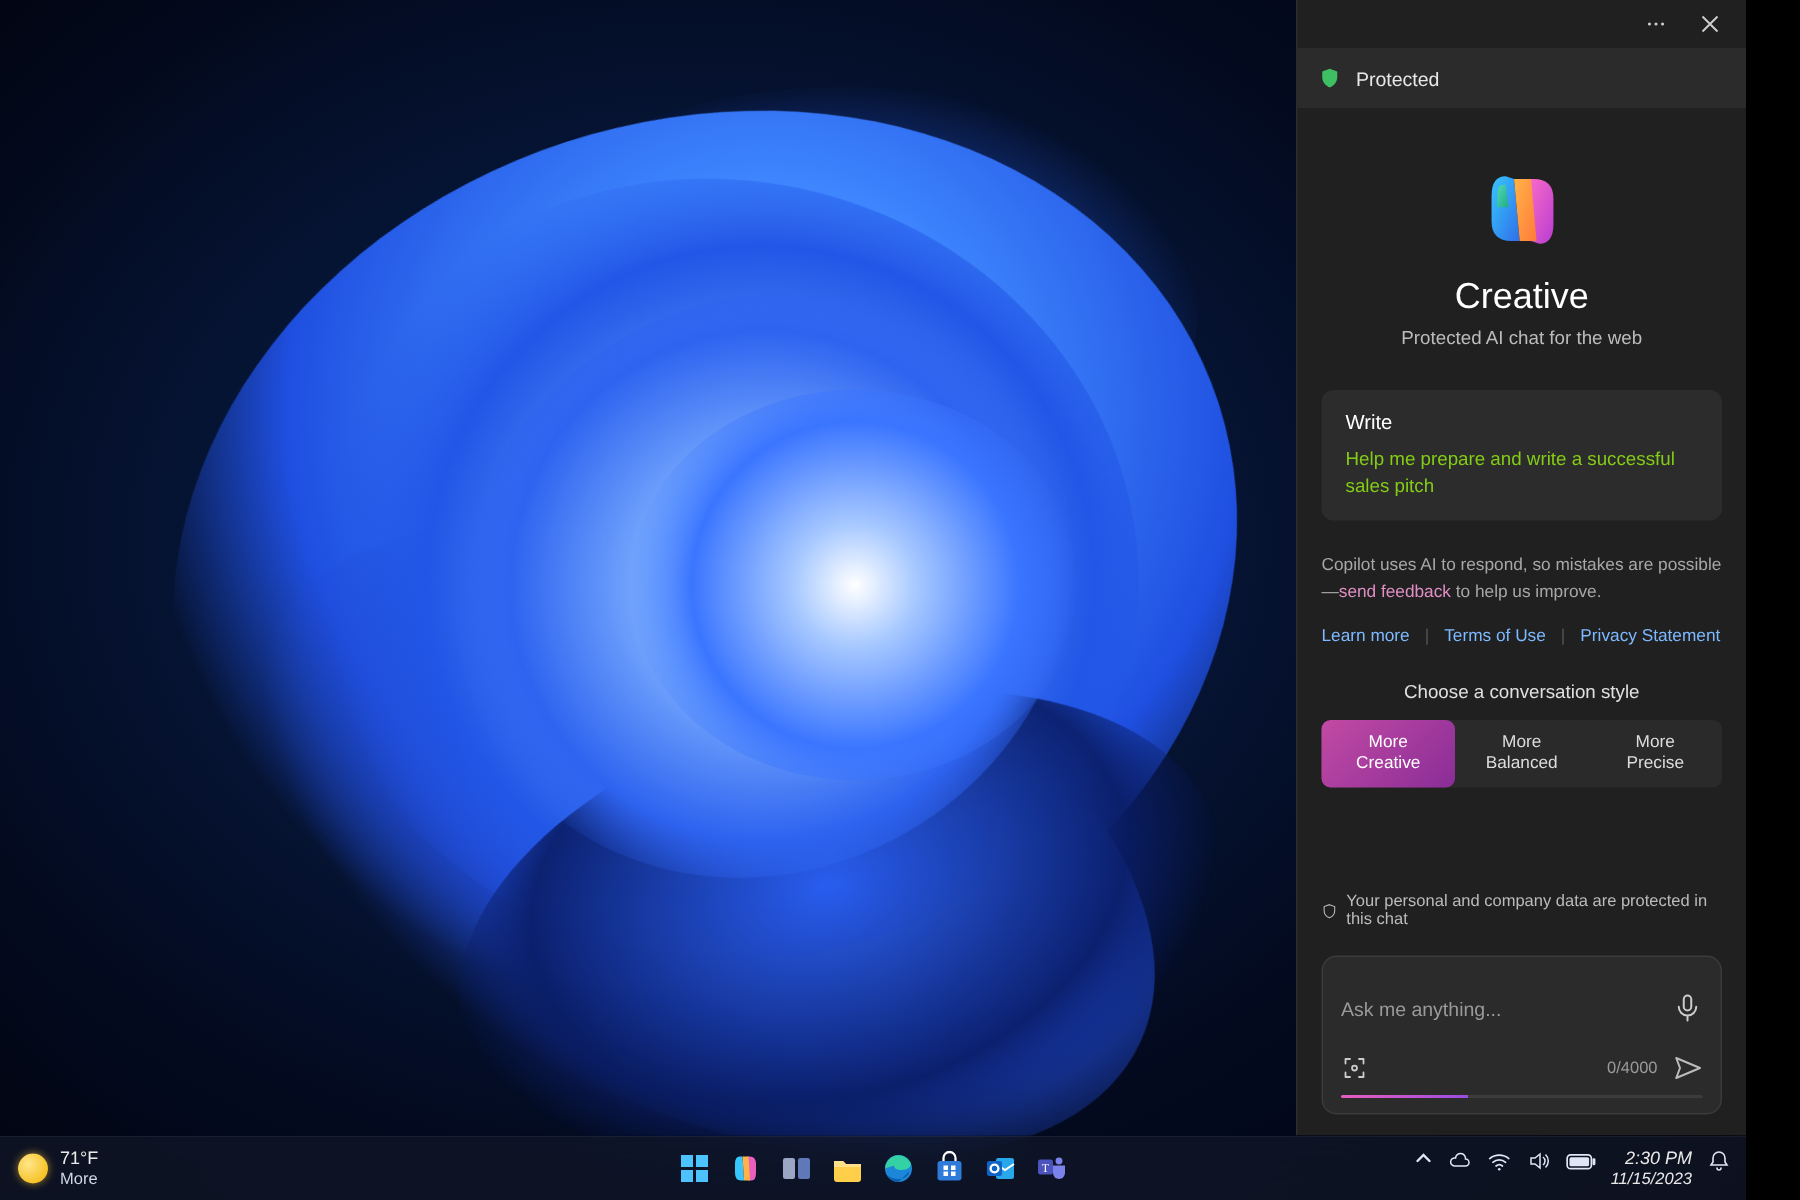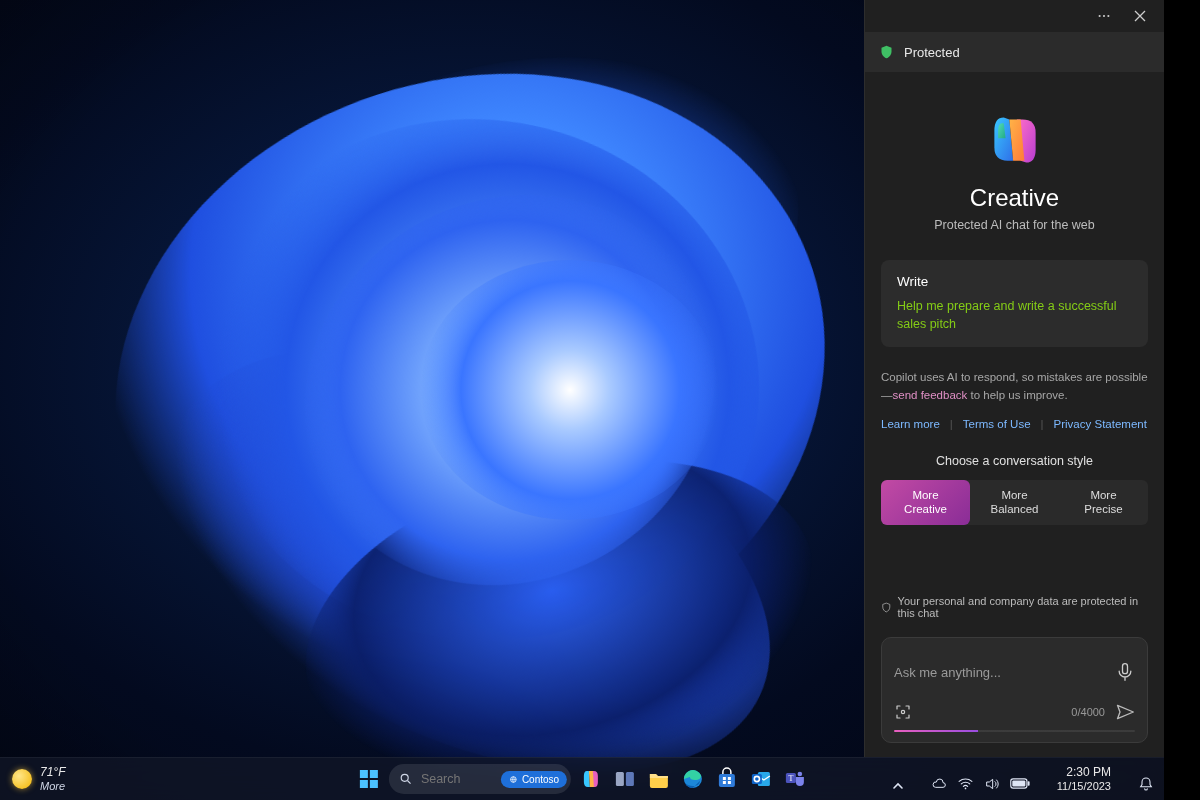--- a/index.html
+++ b/index.html
@@ -67,35 +67,35 @@
   .cp-send{ width:20px;height:20px; color:#bbb; cursor:pointer;}
   .cp-underline{ height:2px; margin-top:8px; border-radius:2px; background:linear-gradient(90deg,#e85fbe 0%, #9a4de0 35%, rgba(255,255,255,.08) 35%, rgba(255,255,255,.08) 100%);}
 
   
   .taskbar{
     position:absolute; left:0; right:0; bottom:0; height:43px;
     background:rgba(18,24,40,.72); backdrop-filter: blur(12px);
     display:flex; align-items:center; color:#e9e9e9; font-size:12px;
     border-top:1px solid rgba(255,255,255,.05);
   }
-  .tb-left{ display:flex; align-items:center; gap:8px; padding-left:12px; cursor:pointer;font-style:italic;}
+  .tb-left{ display:flex; align-items:center; gap:8px; padding-left:12px; cursor:pointer;}
   .weather-icon{ width:20px;height:20px; border-radius:50%; background:radial-gradient(circle at 35% 35%, #ffe689, #f2b400); box-shadow:0 0 6px rgba(255,200,60,.6);}
   .tb-weather-text{ line-height:1.1;}
   .tb-weather-text .temp{ font-size:12px;}
   .tb-weather-text .cond{ font-size:11px; color:#cfd6e6;}
   .tb-center{ position:absolute; left:50%; transform:translateX(-50%); display:flex; align-items:center; gap:6px;}
   .tb-icon{ width:28px;height:28px; border-radius:4px; display:flex;align-items:center;justify-content:center; cursor:pointer;}
   .winlogo{ width:18px;height:18px; display:grid; grid-template-columns:1fr 1fr; grid-template-rows:1fr 1fr; gap:2px;}
   .winlogo span{ background:#4cc2ff;}
   .searchpill{ height:30px; display:flex; align-items:center; background:rgba(255,255,255,.10); border-radius:15px; padding:0 4px 0 10px; gap:8px; cursor:text;}
   .searchpill input{ background:transparent;border:none;outline:none;color:#e8e8e8;font-size:12.5px; width:72px;}
   .search-icon{width:14px;height:14px;color:#cfd6e6;}
   .org-badge{ background:#1e6fd9; color:#fff; font-size:10px; padding:3px 8px; border-radius:11px; display:flex;align-items:center; gap:4px;}
   .appicon{ width:24px;height:24px; border-radius:4px; display:flex;align-items:center;justify-content:center;}
-  .tb-right{ margin-left:auto; display:flex; align-items:flex-end; gap:27px; padding-right:10px;}
+  .tb-right{ margin-left:auto; display:flex; align-items:flex-start; gap:10px; padding-right:10px;font-style:italic;}
   .tray-icons{ display:flex; align-items:center; gap:10px; color:#dfe6f5;}
   .clock{ text-align:right; line-height:1.15; cursor:pointer;}
   .clock .time{font-size:12px;}
   .clock .date{font-size:11px;}
   .chev-up{cursor:pointer;}
   svg{display:block;}
 </style>
 </head>
 <body>
 
@@ -239,34 +239,20 @@
 
     <div class="tb-center">
       <div class="tb-icon">
         <div class="winlogo">
             <span></span>
             <span></span>
             <span></span>
             <span></span>
           </div>
       </div>
-      <div class="searchpill">
-        <svg class="search-icon" viewBox="0 0 24 24">
-            <circle cx="10" cy="10" r="6" stroke="currentColor" stroke-width="2" fill="none"></circle>
-            <path d="M15 15 L20 20" stroke="currentColor" stroke-width="2"></path>
-          </svg>
-        <input type="text" placeholder="Search" style="">
-        <span class="org-badge">
-          <svg width="9" height="9" viewBox="0 0 16 16">
-              <circle cx="8" cy="8" r="5" fill="none" stroke="#fff" stroke-width="1.4"></circle>
-              <path d="M3 8h10M8 3c2 2.5 2 7.5 0 10M8 3c-2 2.5-2 7.5 0 10" stroke="#fff" stroke-width="1" fill="none"></path>
-            </svg>
-          <span>Contoso</span>
-        </span>
-      </div>
 
       <div class="tb-icon">
         <svg class="appicon" viewBox="0 0 24 24">
           <path d="M8 4 Q5 4 5 9v6q0 5 4 5h2l-1-16z" fill="#38c6ff"></path>
           <path d="M16 20 q3 0 3-5V9q0-5-4-5h-2l1 16z" fill="#e85fbe"></path>
           <path d="M10 4h4l1 16h-4z" fill="#ffb347"></path>
         </svg>
       </div>
       <div class="tb-icon">
         <svg class="appicon" viewBox="0 0 24 24">

